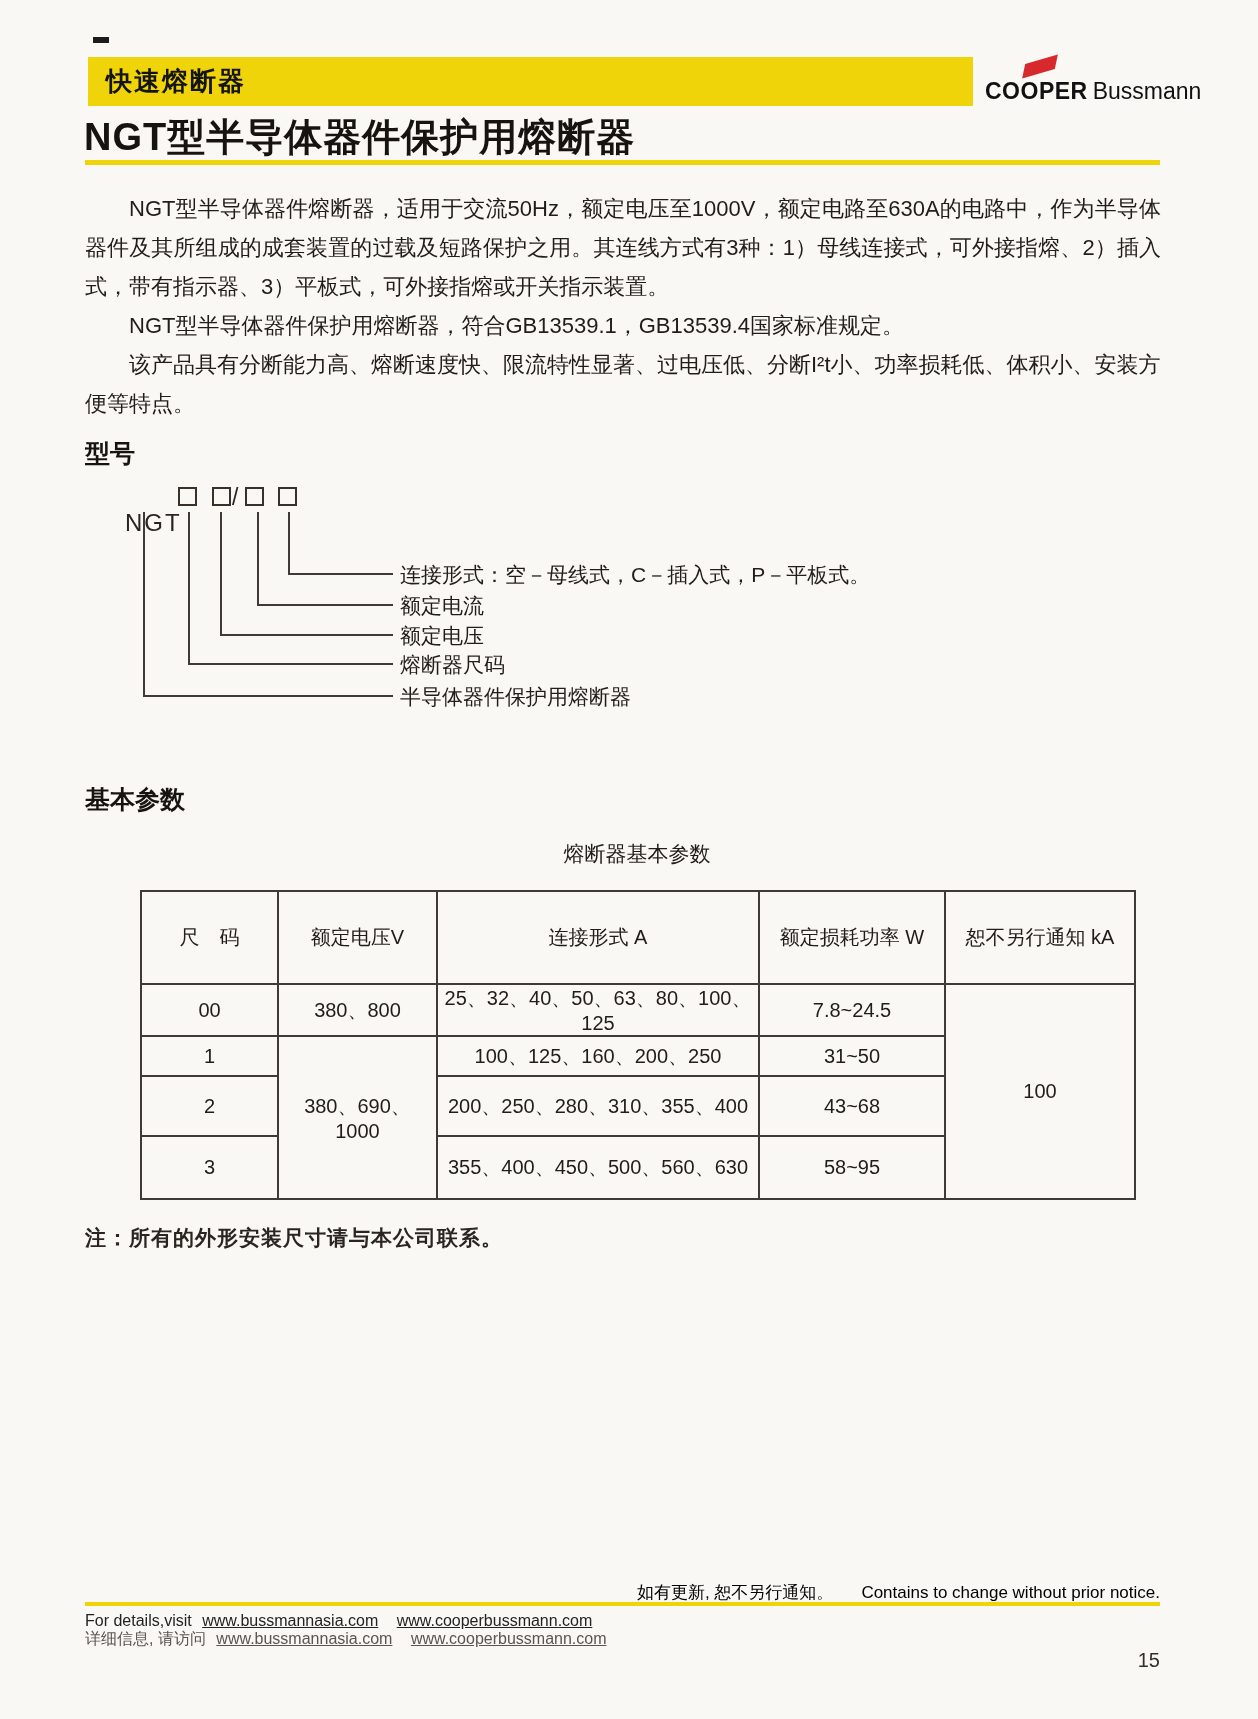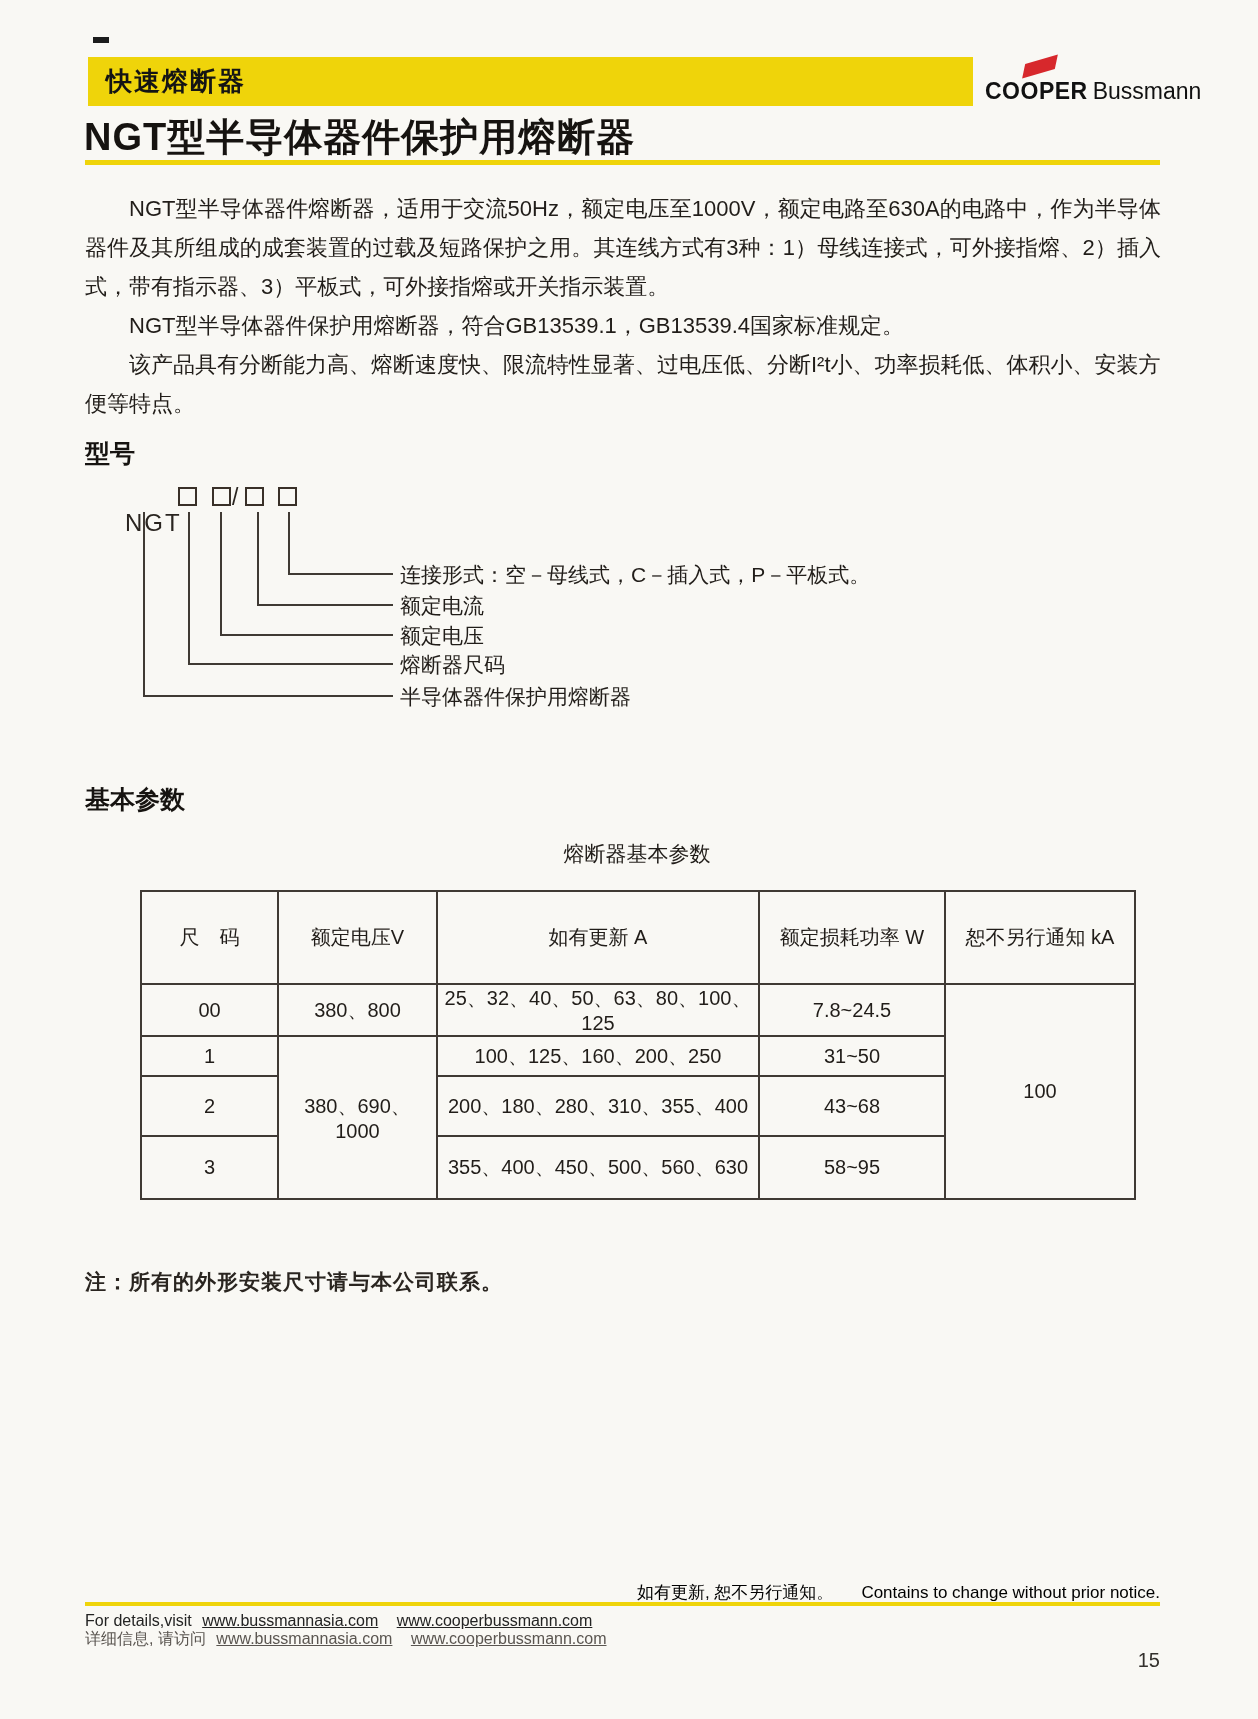--- a/index.html
+++ b/index.html
@@ -87,21 +87,21 @@
   table.params th,table.params td{
     border:2px solid var(--line);
     text-align:center;vertical-align:middle;
     font-weight:normal;padding:0 4px;
   }
   table.params th{font-size:20px;}
   td.cur{text-align:left;padding-left:10px;}
   tr.hrow{height:93px;}
   tr.r0{height:47px;} tr.r1{height:40px;} tr.r2{height:60px;} tr.r3{height:63px;}
 
-  .note{position:absolute;left:85px;top:1224px;font-size:21px;font-weight:bold;color:#2a2520;letter-spacing:1px;margin-top:44px;}
+  .note{position:absolute;left:85px;top:1224px;font-size:21px;font-weight:bold;color:#2a2520;letter-spacing:1px;}
 
   
   .disclaimer{position:absolute;left:85px;top:1581px;width:1075px;text-align:right;font-size:17px;color:#000000;}
   .disclaimer .zh{margin-right:28px;}
   .footer-rule{position:absolute;left:85px;top:1602px;width:1075px;height:4px;background:var(--accent-yellow);}
   .flinks{position:absolute;left:85px;width:1075px;font-size:16px;color:#232323;}
   .fl1{top:1612px;}
   .fl2{top:1629px;color:#5a5550;}
   .flinks a{color:inherit;text-decoration:underline;margin-right:14px;cursor:pointer;}
   .flinks .pfx{margin-right:6px;}
@@ -168,42 +168,42 @@
       <col style="width:137px">
         <col style="width:159px">
         <col style="width:322px">
         <col style="width:186px">
         <col style="width:190px">
     </colgroup>
     <thead>
       <tr class="hrow">
         <th>尺　码</th>
         <th>额定电压V</th>
-        <th>如有更新 A</th>
+        <th>连接形式 A</th>
         <th>额定损耗功率 W</th>
         <th>恕不另行通知 kA</th>
       </tr>
     </thead>
     <tbody>
       <tr class="r0">
         <td>00</td>
         <td>380、800</td>
         <td class="cur">25、32、40、50、63、80、100、125</td>
         <td>7.8~24.5</td>
         <td rowspan="4">100</td>
       </tr>
       <tr class="r1">
         <td>1</td>
         <td rowspan="3">380、690、1000</td>
         <td class="cur">100、125、160、200、250</td>
         <td>31~50</td>
       </tr>
       <tr class="r2">
         <td>2</td>
-        <td class="cur">200、180、280、310、355、400</td>
+        <td class="cur">200、250、280、310、355、400</td>
         <td>43~68</td>
       </tr>
       <tr class="r3">
         <td>3</td>
         <td class="cur">355、400、450、500、560、630</td>
         <td>58~95</td>
       </tr>
     </tbody>
   </table>
 

